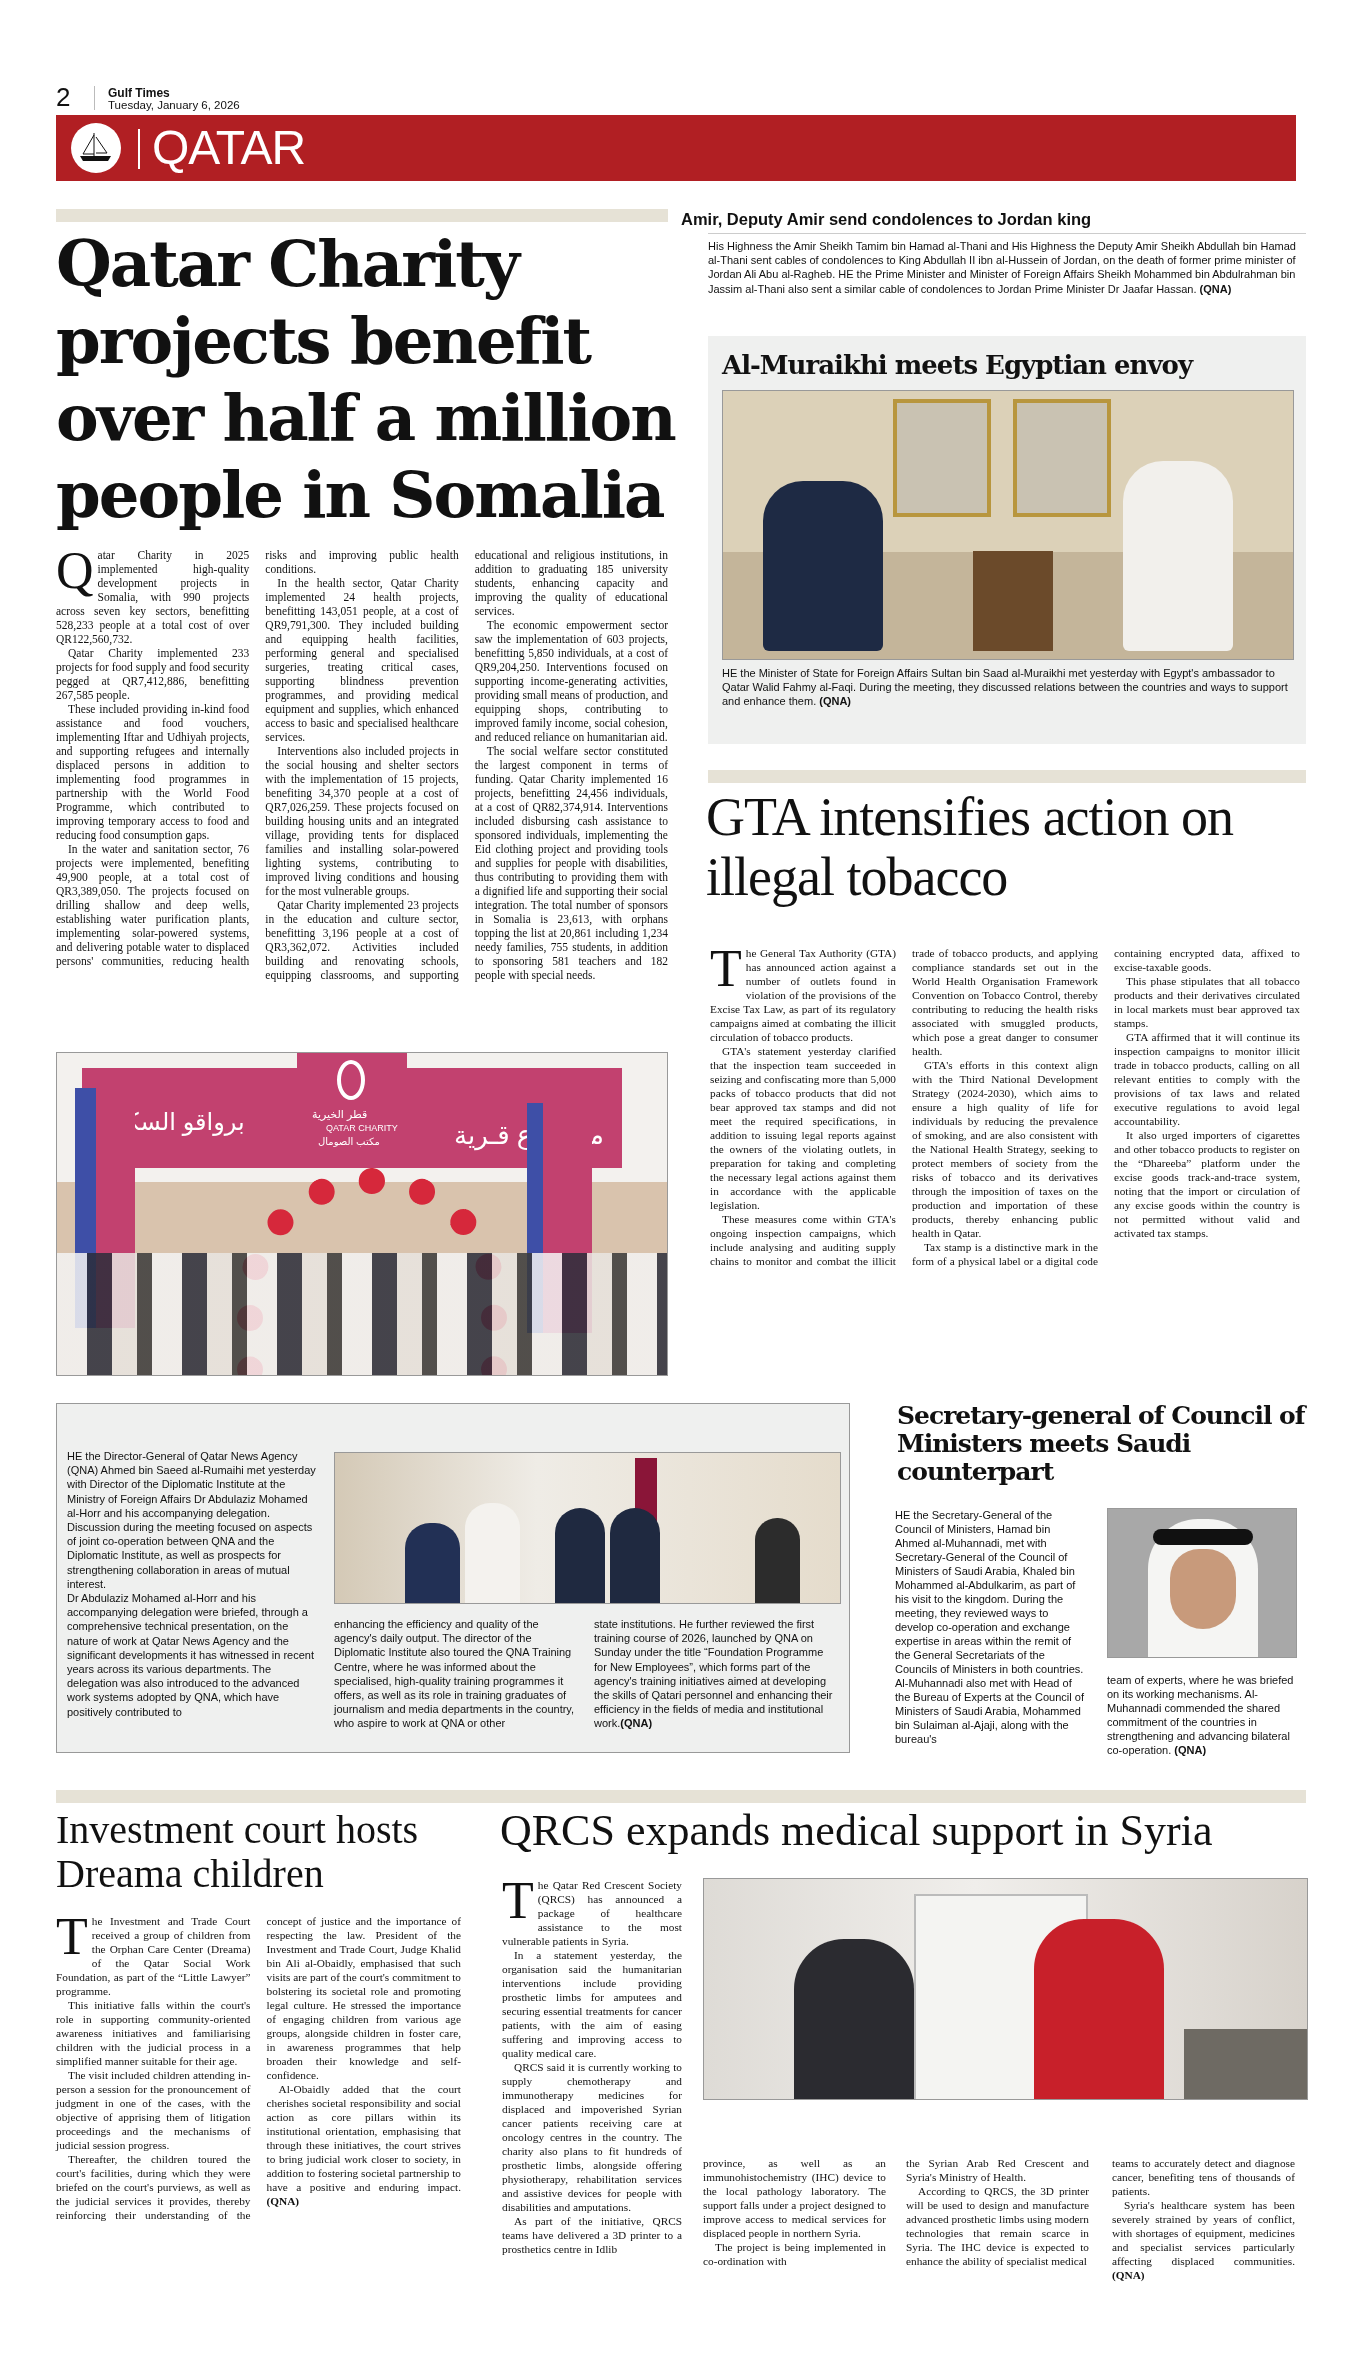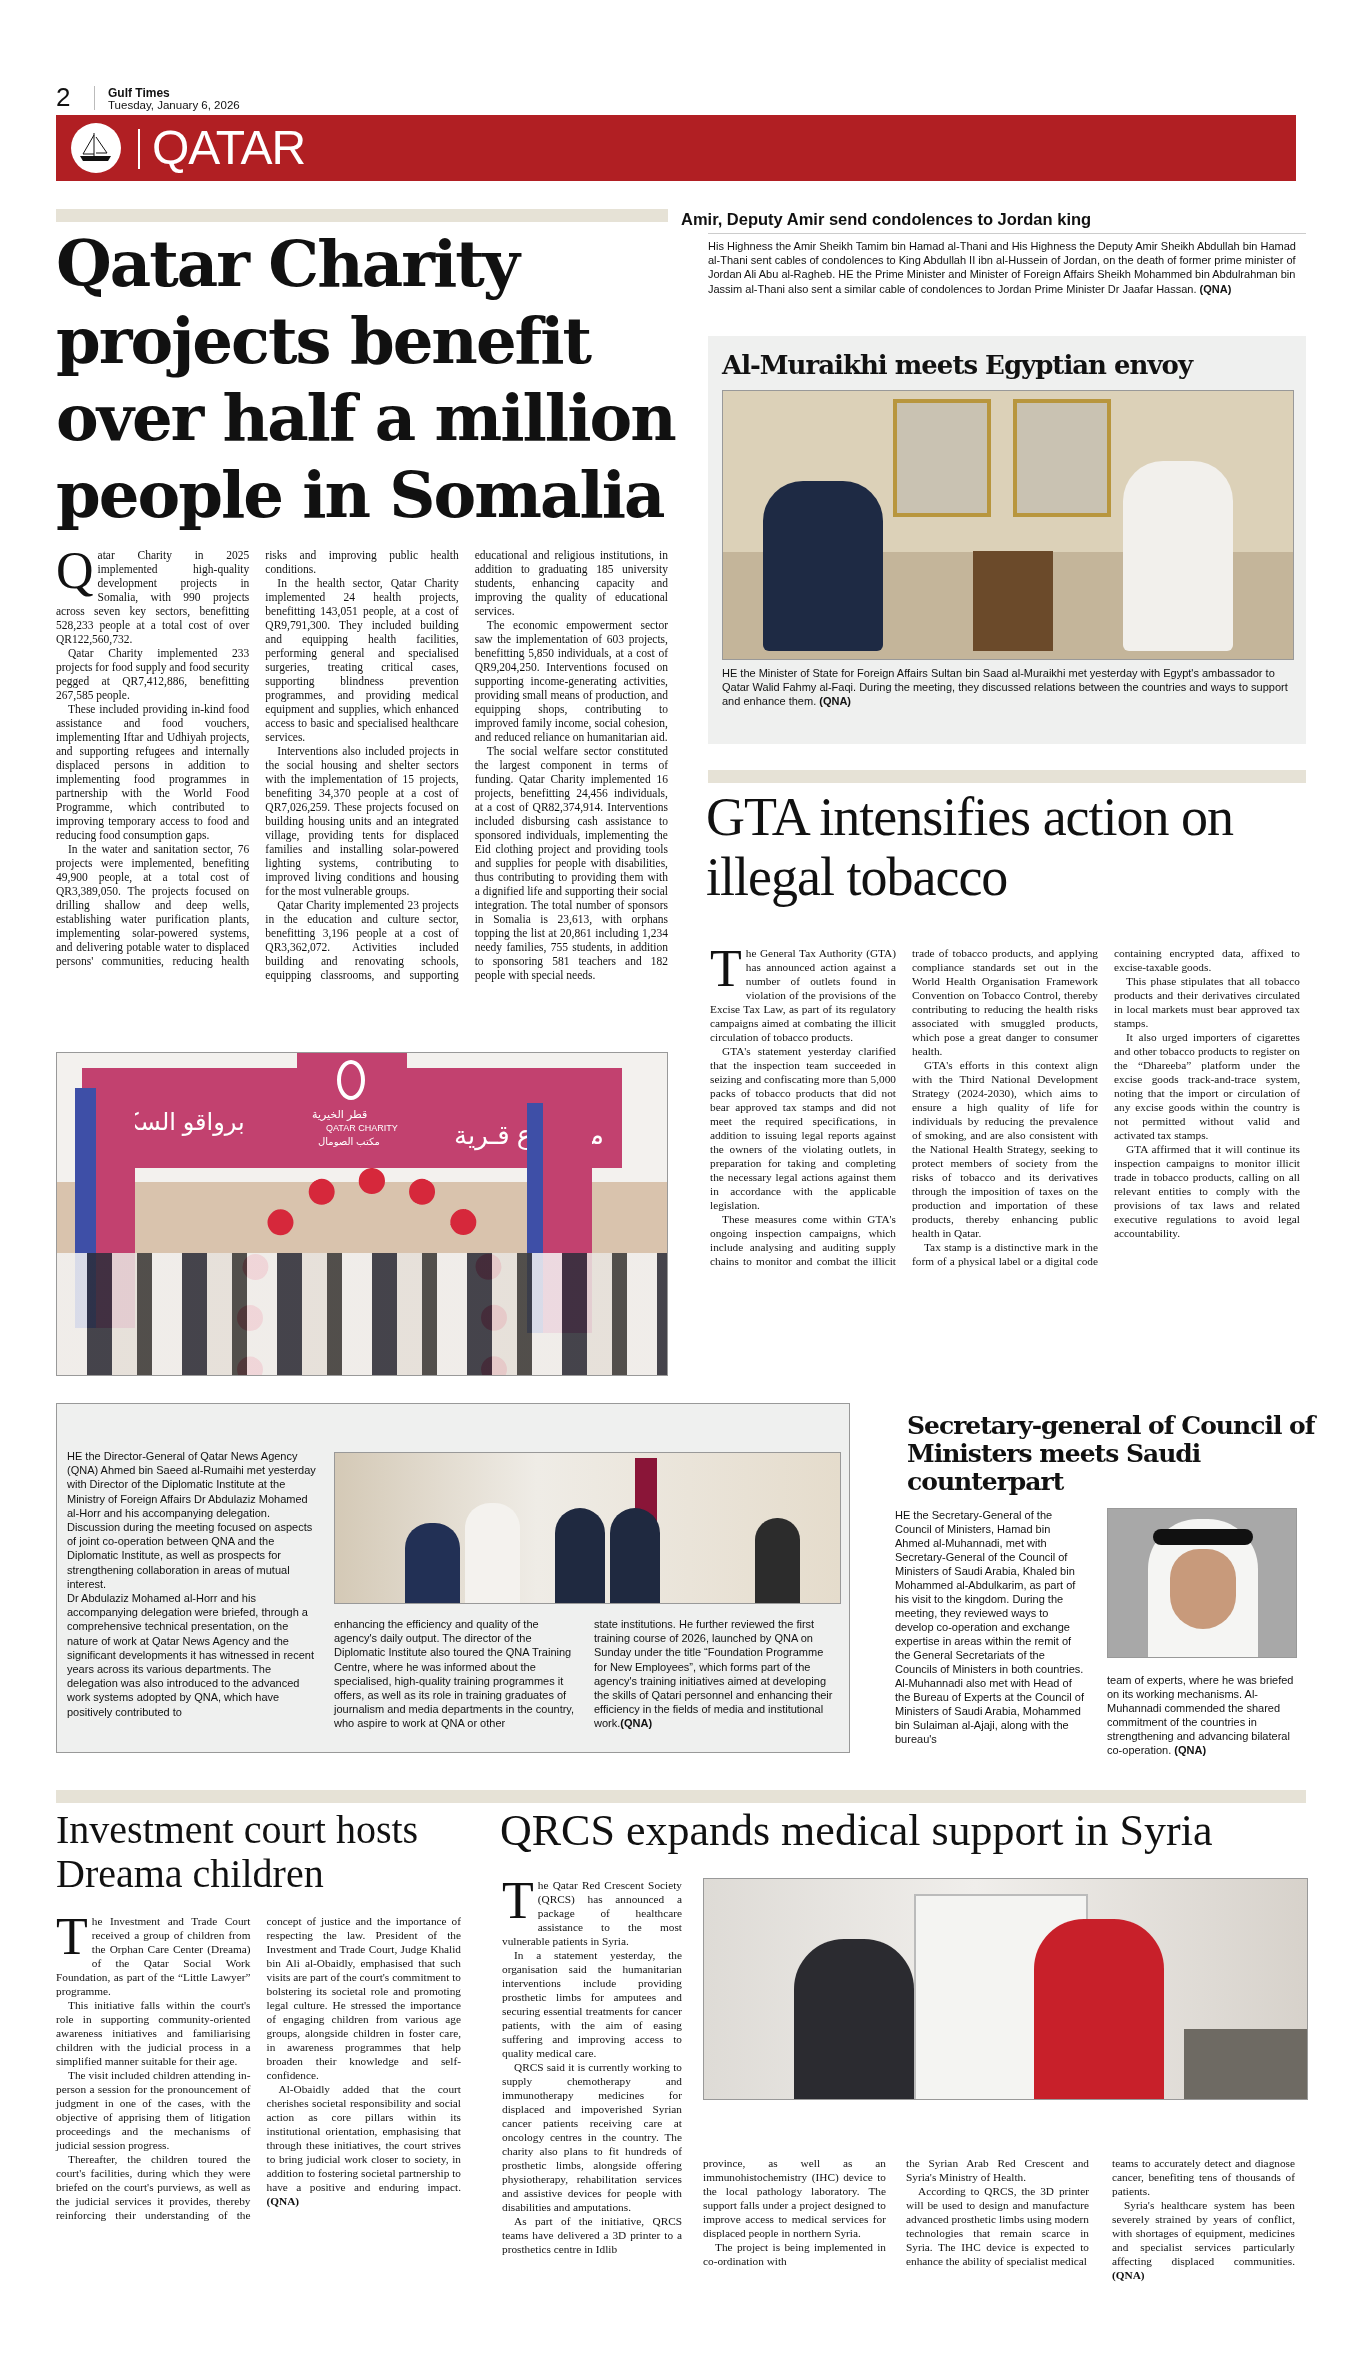--- a/index.html
+++ b/index.html
@@ -93,22 +93,22 @@
 
 <div class="abs rule-beige" style="left:708px;top:770px;width:598px;"></div>
 <h2 class="abs hl-light" style="margin:0;left:706px;top:787px;width:610px;font-size:54px;line-height:60px;letter-spacing:-1px;">GTA intensifies action on illegal tobacco</h2>
 <div class="abs body-serif cols3" style="left:710px;top:946px;width:590px;height:430px;font-size:11.3px;">
   <p class="first"><span class="dropcap">T</span><span>he General Tax Authority (GTA) has announced action against a number of outlets found in violation of the provisions of the Excise Tax Law, as part of its regulatory campaigns aimed at combating the illicit circulation of tobacco products.</span></p>
   <p>GTA's statement yesterday clarified that the inspection team succeeded in seizing and confiscating more than 5,000 packs of tobacco products that did not bear approved tax stamps and did not meet the required specifications, in addition to issuing legal reports against the owners of the violating outlets, in preparation for taking and completing the necessary legal actions against them in accordance with the applicable legislation.</p>
   <p>These measures come within GTA's ongoing inspection campaigns, which include analysing and auditing supply chains to monitor and combat the illicit trade of tobacco products, and applying compliance standards set out in the World Health Organisation Framework Convention on Tobacco Control, thereby contributing to reducing the health risks associated with smuggled products, which pose a great danger to consumer health.</p>
   <p>GTA's efforts in this context align with the Third National Development Strategy (2024-2030), which aims to ensure a high quality of life for individuals by reducing the prevalence of smoking, and are also consistent with the National Health Strategy, seeking to protect members of society from the risks of tobacco and its derivatives through the imposition of taxes on the production and importation of these products, thereby enhancing public health in Qatar.</p>
   <p>Tax stamp is a distinctive mark in the form of a physical label or a digital code containing encrypted data, affixed to excise-taxable goods.</p>
   <p>This phase stipulates that all tobacco products and their derivatives circulated in local markets must bear approved tax stamps.</p>
+  <p>GTA affirmed that it will continue its inspection campaigns to monitor illicit trade in tobacco products, calling on all relevant entities to comply with the provisions of tax laws and related executive regulations to avoid legal accountability.</p>
   <p>It also urged importers of cigarettes and other tobacco products to register on the “Dhareeba” platform under the excise goods track-and-trace system, noting that the import or circulation of any excise goods within the country is not permitted without valid and activated tax stamps.</p>
-  <p>GTA affirmed that it will continue its inspection campaigns to monitor illicit trade in tobacco products, calling on all relevant entities to comply with the provisions of tax laws and related executive regulations to avoid legal accountability.</p>
 </div>
 
 <div class="abs" style="left:56px;top:1403px;width:794px;height:350px;background:#eff0ef;border:1px solid #999;box-sizing:border-box;">
   <div class="abs body-sans" style="left:10px;top:45px;width:255px;line-height:14.2px;">
     <p>HE the Director-General of Qatar News Agency (QNA) Ahmed bin Saeed al-Rumaihi met yesterday with Director of the Diplomatic Institute at the Ministry of Foreign Affairs Dr Abdulaziz Mohamed al-Horr and his accompanying delegation. Discussion during the meeting focused on aspects of joint co-operation between QNA and the Diplomatic Institute, as well as prospects for strengthening collaboration in areas of mutual interest.</p>
     <p>Dr Abdulaziz Mohamed al-Horr and his accompanying delegation were briefed, through a comprehensive technical presentation, on the nature of work at Qatar News Agency and the significant developments it has witnessed in recent years across its various departments. The delegation was also introduced to the advanced work systems adopted by QNA, which have positively contributed to</p>
   </div>
   <div class="abs photo" style="left:277px;top:48px;width:505px;height:150px;background:linear-gradient(90deg,#d4c9b6,#efece6 40%,#e5dccc);">
     <div class="abs" style="left:300px;top:5px;width:22px;height:90px;background:#8a1538;"></div>
     <div class="abs" style="left:70px;top:70px;width:55px;height:80px;background:#223055;border-radius:25px 25px 0 0;"></div>
@@ -118,21 +118,21 @@
     <div class="abs" style="left:420px;top:65px;width:45px;height:85px;background:#2c2c2c;border-radius:22px 22px 0 0;"></div>
   </div>
   <div class="abs body-sans" style="left:277px;top:213px;width:245px;line-height:14.2px;">
     <p>enhancing the efficiency and quality of the agency's daily output. The director of the Diplomatic Institute also toured the QNA Training Centre, where he was informed about the specialised, high-quality training programmes it offers, as well as its role in training graduates of journalism and media departments in the country, who aspire to work at QNA or other</p>
   </div>
   <div class="abs body-sans" style="left:537px;top:213px;width:245px;line-height:14.2px;">
     <span>state institutions. He further reviewed the first training course of 2026, launched by QNA on Sunday under the title “Foundation Programme for New Employees”, which forms part of the agency's training initiatives aimed at developing the skills of Qatari personnel and enhancing their efficiency in the fields of media and institutional work.</span><span class="src">(QNA)</span>
   </div>
 </div>
 
-<h2 class="abs hl-black" style="margin:12px;left:895px;top:1400px;width:420px;font-size:25px;line-height:28px;">Secretary-general of Council of Ministers meets Saudi counterpart</h2>
+<h2 class="abs hl-black" style="margin:2px;left:895px;top:1400px;width:420px;font-size:25px;line-height:28px;">Secretary-general of Council of Ministers meets Saudi counterpart</h2>
 <div class="abs body-sans" style="left:895px;top:1508px;width:190px;line-height:14px;">
   <p>HE the Secretary-General of the Council of Ministers, Hamad bin Ahmed al-Muhannadi, met with Secretary-General of the Council of Ministers of Saudi Arabia, Khaled bin Mohammed al-Abdulkarim, as part of his visit to the kingdom. During the meeting, they reviewed ways to develop co-operation and exchange expertise in areas within the remit of the General Secretariats of the Councils of Ministers in both countries.</p>
   <p>Al-Muhannadi also met with Head of the Bureau of Experts at the Council of Ministers of Saudi Arabia, Mohammed bin Sulaiman al-Ajaji, along with the bureau's</p>
 </div>
 <div class="abs photo" style="left:1107px;top:1508px;width:188px;height:148px;background:#a8a8a8;">
   <div class="abs" style="left:40px;top:10px;width:110px;height:140px;background:#f5f5f3;border-radius:50px 50px 0 0;"></div>
   <div class="abs" style="left:45px;top:20px;width:100px;height:16px;background:#111;border-radius:8px;"></div>
   <div class="abs" style="left:62px;top:40px;width:66px;height:80px;background:#c89a7b;border-radius:30px 30px 34px 34px;"></div>
 </div>
 <div class="abs body-sans" style="left:1107px;top:1673px;width:195px;line-height:14px;">

